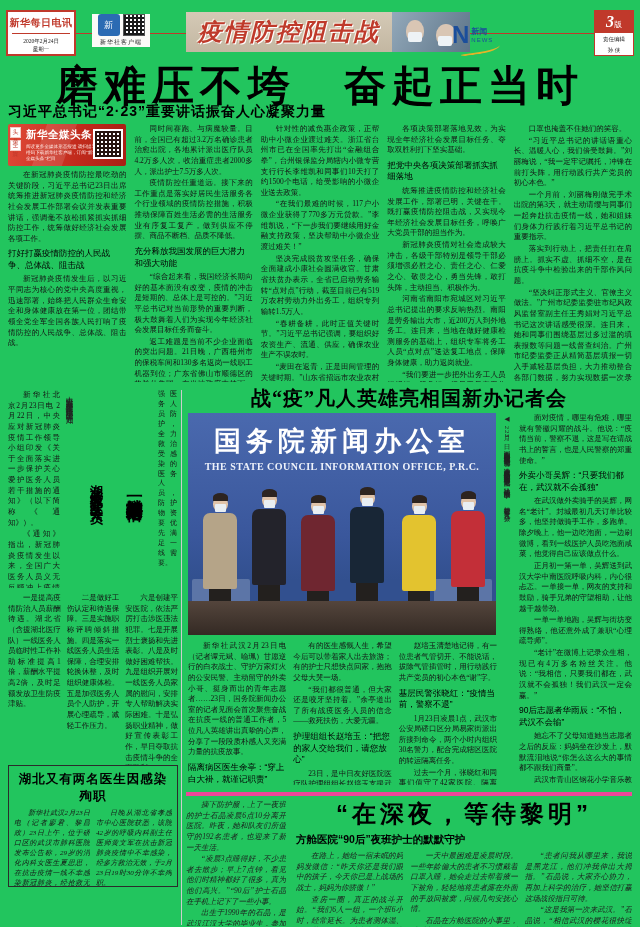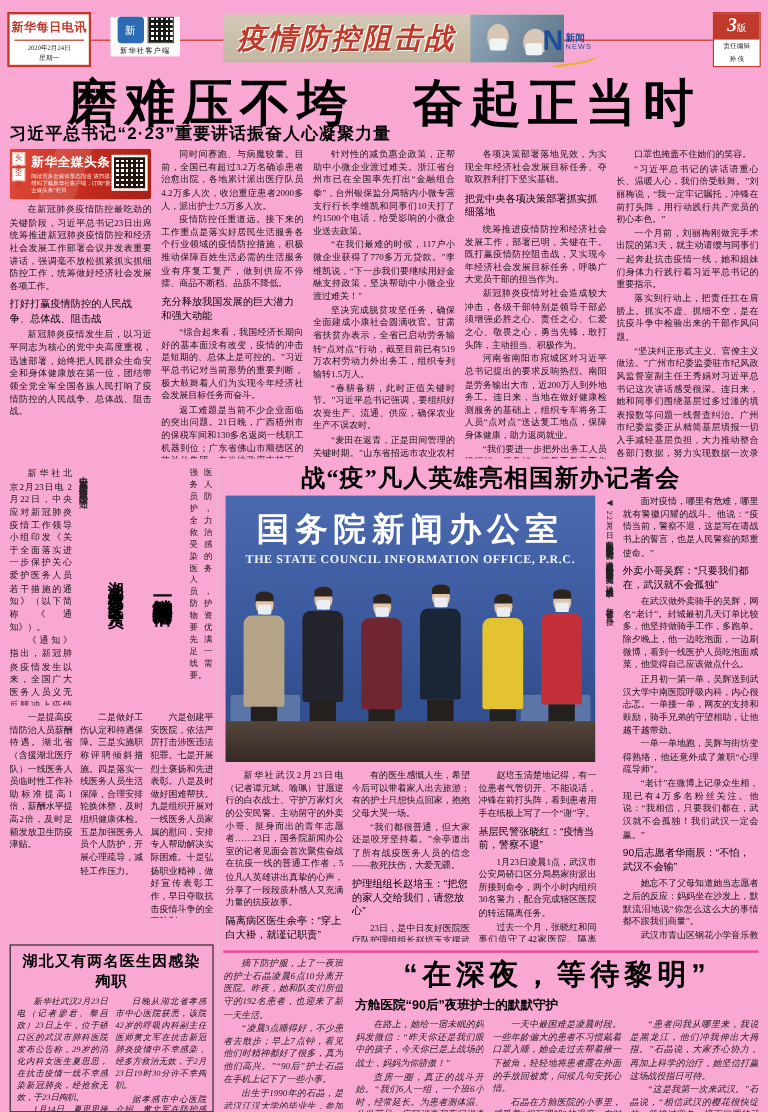--- a/index.html
+++ b/index.html
@@ -1,16 +1,16 @@
 <!DOCTYPE html>
 <html><head>
 <meta charset="utf-8">
 <style>
   html,body{margin:0;padding:0;background:#888;}
-  .page{position:relative;width:640px;height:927px;background:#f9a8d4;overflow:hidden;
+  .page{position:relative;width:640px;height:927px;background:#22c55e;overflow:hidden;
         font-family:"Liberation Serif","DejaVu Serif",serif;color:#111;}
   
   .mast-left{position:absolute;left:6px;top:10px;width:70px;height:46px;border:2px solid #c0392b;
              background:#fff;text-align:center;box-sizing:border-box;}
   .mast-title{color:#c0392b;font-weight:700;font-size:10px;letter-spacing:.5px;margin-top:4px;font-family:"Liberation Serif",serif;}
   .mast-div{height:1px;background:#c0392b;margin:3px 4px;}
   .mast-date{font-size:5.5px;line-height:1.5;color:#222;}
   .mast-line{position:absolute;left:76px;top:33px;width:520px;height:1px;background:#c0392b;}
   .qr-group{position:absolute;left:92px;top:14px;width:58px;text-align:center;background:#fbfaf7;}
   .qr-app{display:inline-block;width:22px;height:22px;background:#2b6bb3;border-radius:3px;color:#fff;
@@ -75,21 +75,21 @@
   .hb-v1{width:32px;margin-left:3px;writing-mode:vertical-rl;text-orientation:upright;
          font-family:"Liberation Sans",sans-serif;font-weight:700;font-size:13px;line-height:30px;
          letter-spacing:2.5px;color:#000;text-align:center;}
   .hb-v2{width:42px;margin-left:2px;writing-mode:vertical-rl;text-orientation:upright;
          font-family:"Liberation Sans",sans-serif;font-weight:900;font-size:16.5px;line-height:40px;
          letter-spacing:.5px;color:#000;text-align:center;}
   .hb-colD{width:19px;margin-left:3px;overflow:hidden;}
   .hb-colD .para{text-indent:0;font-size:7px;}
   .hb-row2{display:flex;gap:6px;height:172px;margin-top:5px;overflow:hidden;}
   .hb-row2 .hcol{flex:1;overflow:hidden;}
-  .martyr{margin-top:22px;border:1px solid #2b2b2b;height:140px;padding:4px 5px;box-sizing:border-box;overflow:hidden;}
+  .martyr{margin-top:0;border:1px solid #2b2b2b;height:122px;padding:4px 5px;box-sizing:border-box;overflow:hidden;}
   .martyr-h{font-family:"Liberation Sans",sans-serif;font-weight:900;font-size:12.5px;text-align:center;
             letter-spacing:1px;margin:1px 0 4px;color:#000;}
   .martyr-cols{display:flex;gap:6px;height:112px;overflow:hidden;font-style:italic;}
   .martyr-cols .mcol{flex:1;overflow:hidden;}
   .martyr .para{font-size:7px;}
   .vrule{position:absolute;left:181px;top:390px;width:1px;height:535px;background:#ccc;}
   
   .presser{position:absolute;left:186px;top:385px;width:446px;height:400px;}
   .presser-h{font-family:"Liberation Serif",serif;font-weight:900;font-size:20px;letter-spacing:1px;
              text-align:center;color:#000;margin:0 0 4px;}
@@ -106,21 +106,21 @@
   .p-head:before{content:"";position:absolute;left:0;top:-2px;width:15px;height:8px;background:#2d2420;border-radius:50% 50% 0 0;}
   .p-head:after{content:"";position:absolute;left:2px;bottom:0;width:11px;height:8px;background:#e8eef3;border-radius:1px;}
   .p-body{width:34px;height:76px;margin:1px auto 0;border-radius:7px 7px 2px 2px;}
   .p-legs{width:22px;height:18px;margin:0 auto;background:#23201e;}
   .caption-v{position:absolute;left:314px;top:30px;width:13px;height:220px;writing-mode:vertical-rl;
              font-size:6.6px;line-height:12px;color:#222;letter-spacing:.5px;overflow:hidden;}
   .pr-right{position:absolute;left:333px;top:28px;width:113px;height:372px;overflow:hidden;}
   .pr-below{position:absolute;left:2px;top:256px;width:309px;height:144px;display:flex;gap:7px;overflow:hidden;}
   .pr-below .pcol{flex:1;overflow:hidden;}
   
-  .night{position:absolute;left:186px;top:792px;width:446px;height:133px;border-top:2px solid #ec4899;padding-top:13px;box-sizing:border-box;}
+  .night{position:absolute;left:186px;top:792px;width:446px;height:133px;border-top:4px solid #ec4899;padding-top:13px;box-sizing:border-box;}
   .night-left{position:absolute;left:0;top:4px;width:100px;height:126px;overflow:hidden;}
   .night-main{position:absolute;left:110px;top:2px;width:336px;height:128px;}
   .night-h{font-family:"Liberation Sans",sans-serif;font-weight:900;font-size:24px;letter-spacing:4px;
            text-align:center;color:#000;margin:0;white-space:nowrap;}
   .night-sub{font-family:"Liberation Sans",sans-serif;font-weight:700;font-size:10.5px;text-align:left;margin:3px 0 4px;color:#000;}
   .night-cols{display:flex;gap:7px;height:78px;overflow:hidden;}
   .night-cols .ncol{flex:1;overflow:hidden;}
 </style>
 </head>
 <body>
@@ -339,21 +339,21 @@
             <p class="para">有的医生感慨人生，希望今后可以带着家人出去旅游；有的护士只想快点回家，抱抱父母大哭一场。</p>
             <p class="para">“我们都很普通，但大家还是咬牙坚持着。”余亭道出了所有战疫医务人员的信念——救死扶伤，大爱无疆。</p>
           </div>
         <h4 class="colsub">护理组组长赵培玉：“把您的家人交给我们，请您放心”</h4>
         <div>
             <p class="para">23日，是中日友好医院医疗队护理组组长赵培玉支援武汉的第30天。出征前，930名护士踊跃报名，从事呼吸护理工作近18年的赵培玉出任护理组组长。</p>
           </div>
       </div>
       <div class="pcol">
         <div>
-            <p class="para">赵培玉清楚地记得，有一位患者气管切开、不能说话，冲锋在前打头阵，看到患者用手在纸板上写了一个“谢”字。</p>
+            <p class="para">赵培玉清楚地记得，有一位患者气管切开、不能说话，拔除气管插管时，用行动践行共产党员的初心本色“谢”字。</p>
           </div>
         <h4 class="colsub">基层民警张晓红：“疫情当前，警察不退”</h4>
         <div>
             <p class="para">1月23日凌晨1点，武汉市公安局硚口区分局易家街派出所接到命令，两个小时内组织30名警力，配合完成辖区医院的转运隔离任务。</p>
             <p class="para">过去一个月，张晓红和同事们值守了42家医院、隔离点，易家街民警28个昼夜转运、护送病人及密接人员1500多人次，哪里有疫情，哪里就有警察的战斗。</p>
           </div>
       </div>
     </div>
   </div>
 

